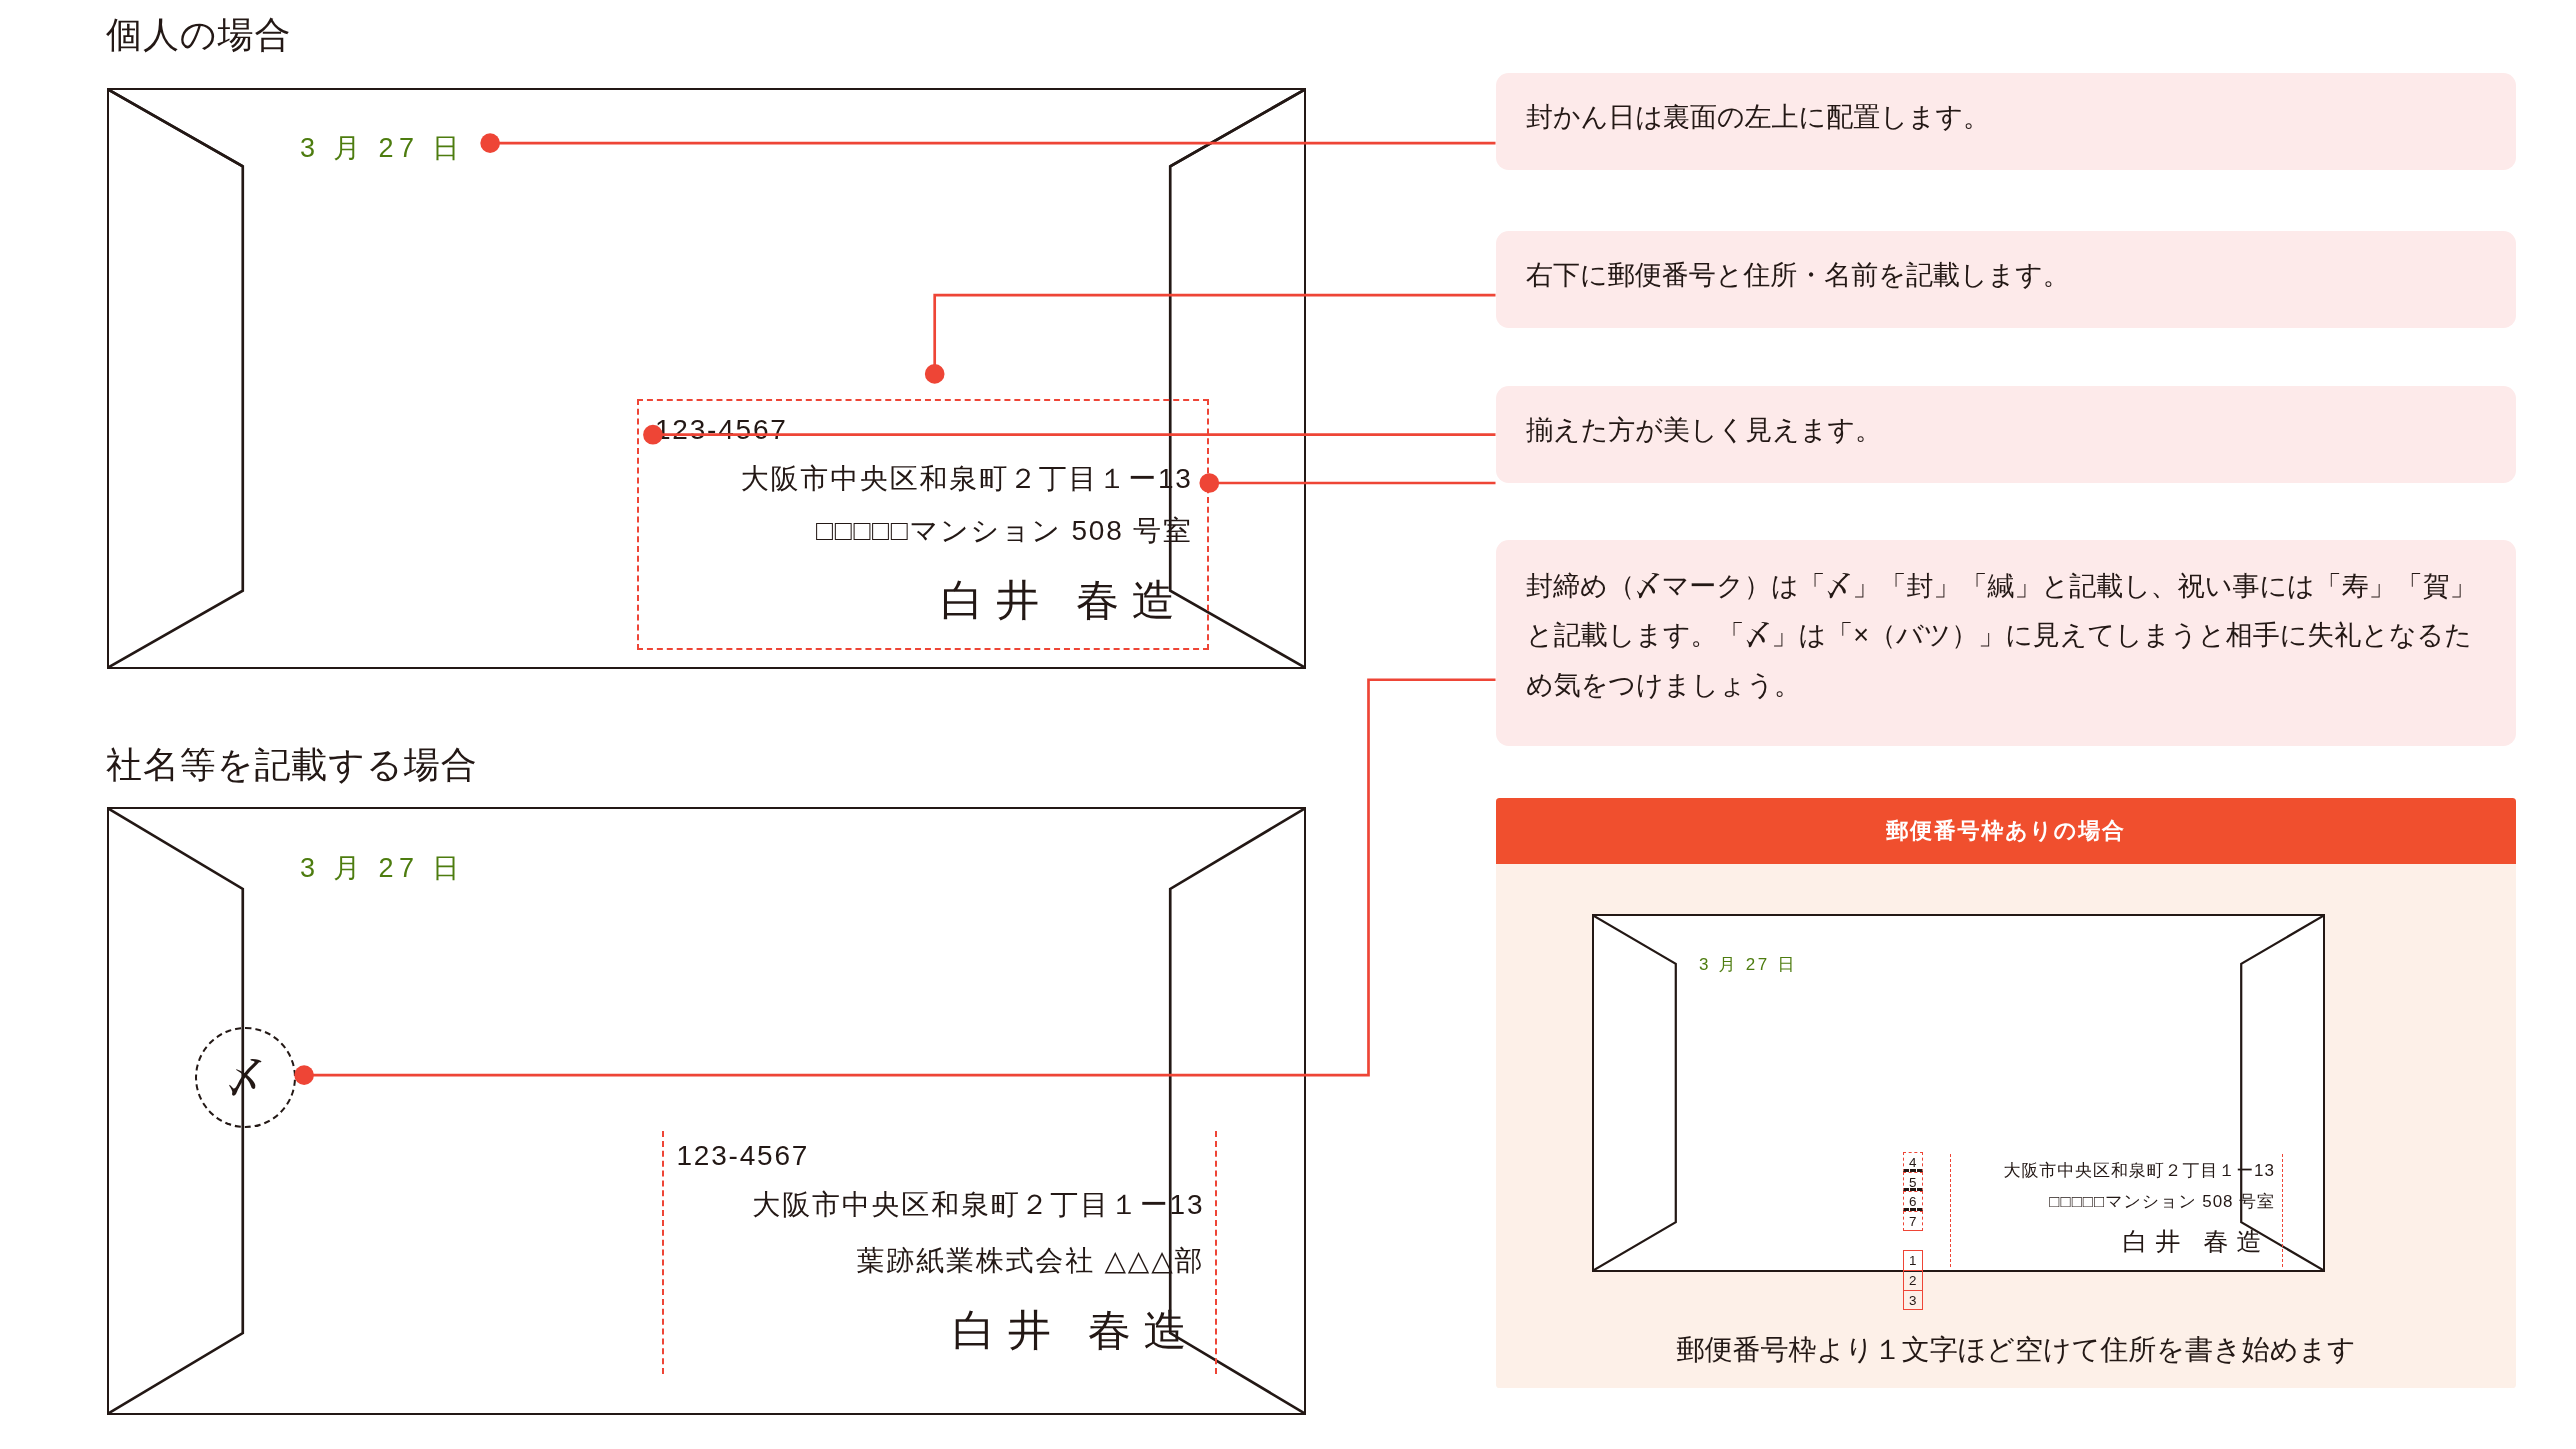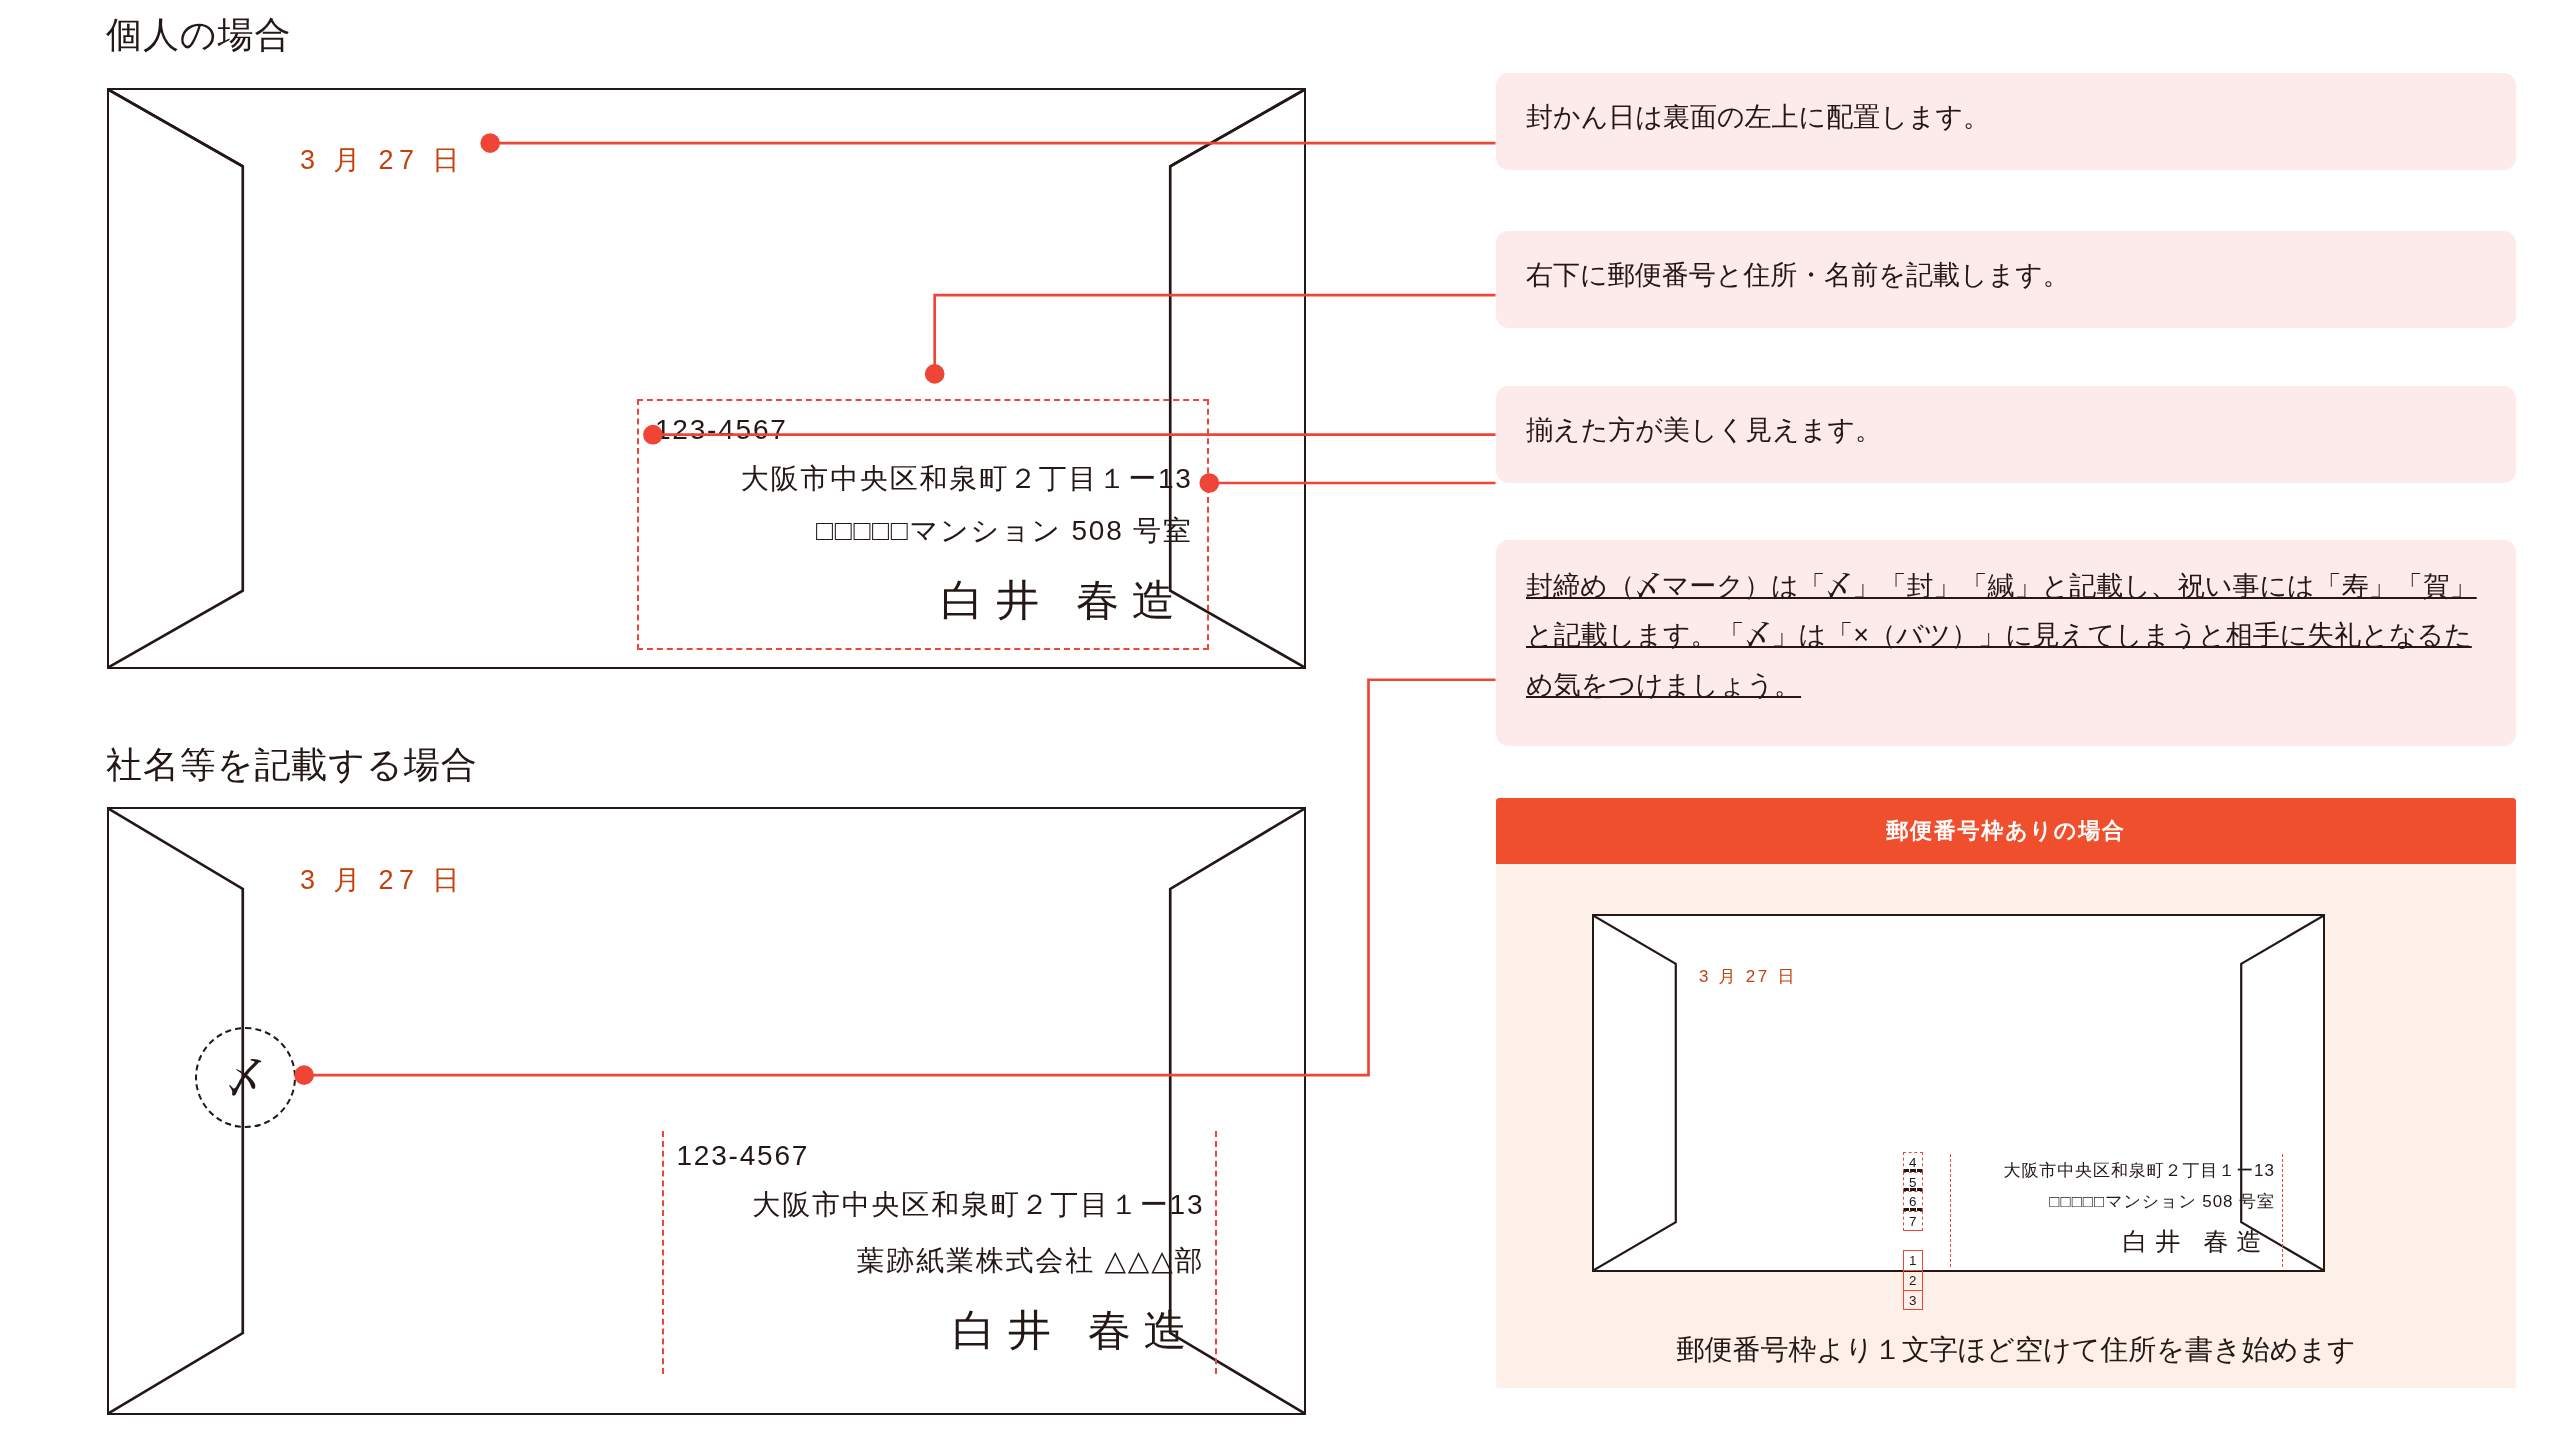--- a/index.html
+++ b/index.html
@@ -54,22 +54,21 @@
   #env-company { left: 107px; top: 807px; width: 1199px; height: 608px; }
   
   #env-zipframe { left: 1592px; top: 914px; width: 733px; height: 358px; }
 
   
   .env-date {
     position: absolute;
     font-size: 27px;
     letter-spacing: 5.4px;
     white-space: nowrap;
-    color: #c2410c;
-    margin-top: 12px;
+    color: #4d7c0f;
   }
   #date-personal { left: 300px; top: 130px; }
   #date-company { left: 300px; top: 850px; }
   #date-zip { left: 1699px; top: 953px; font-size: 17px; letter-spacing: 2.7px; }
 
   .addr-block {
     position: absolute;
     text-align: right;
     color: #231815;
     white-space: nowrap;
@@ -188,21 +187,20 @@
     font-size: 27px;
     line-height: 1.85;
     padding: 19.7px 30px;
   }
   #callout-1 { left: 1496px; top: 73px; width: 1020px; height: 97px; }
   #callout-2 { left: 1496px; top: 231px; width: 1020px; height: 97px; }
   #callout-3 { left: 1496px; top: 386px; width: 1020px; height: 97px; }
   #callout-4 {
     left: 1496px; top: 540px; width: 1020px; height: 206px;
     padding: 21.5px 30px;
-    text-decoration: underline;
   }
 
   
   #zip-panel {
     position: absolute;
     left: 1496px;
     top: 798px;
     width: 1020px;
     height: 590px;
     background: #fdf0e8;

